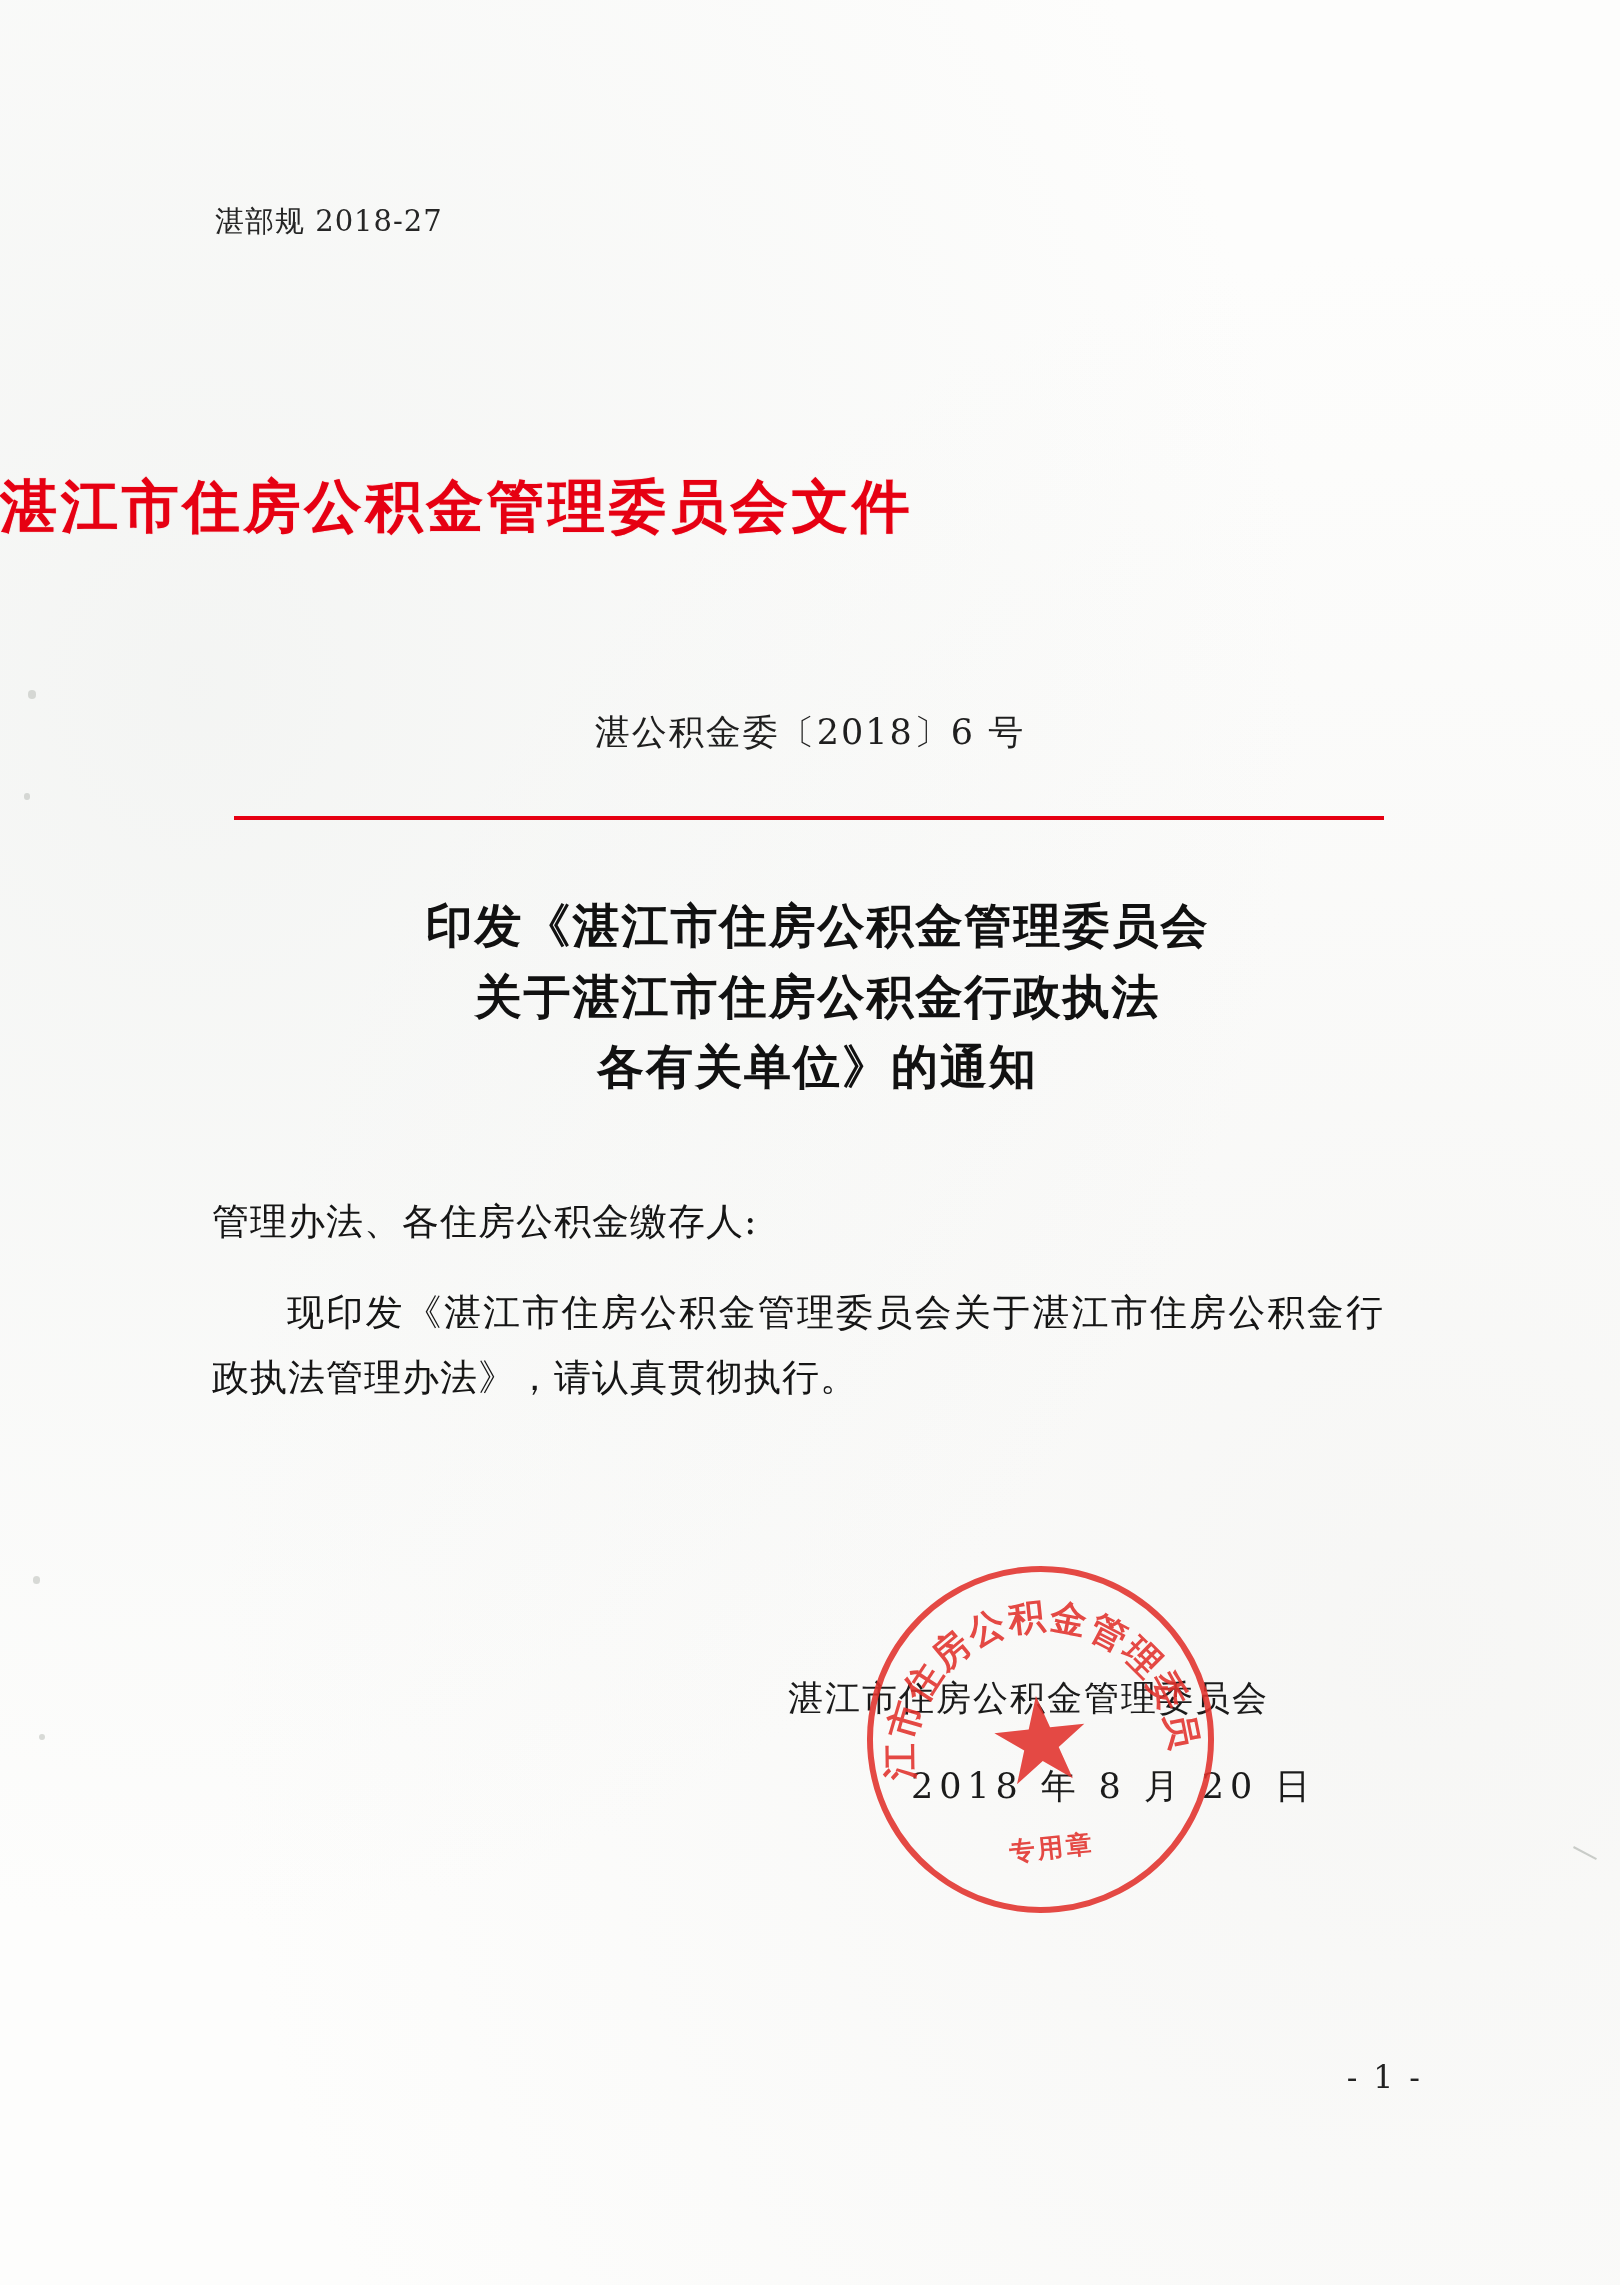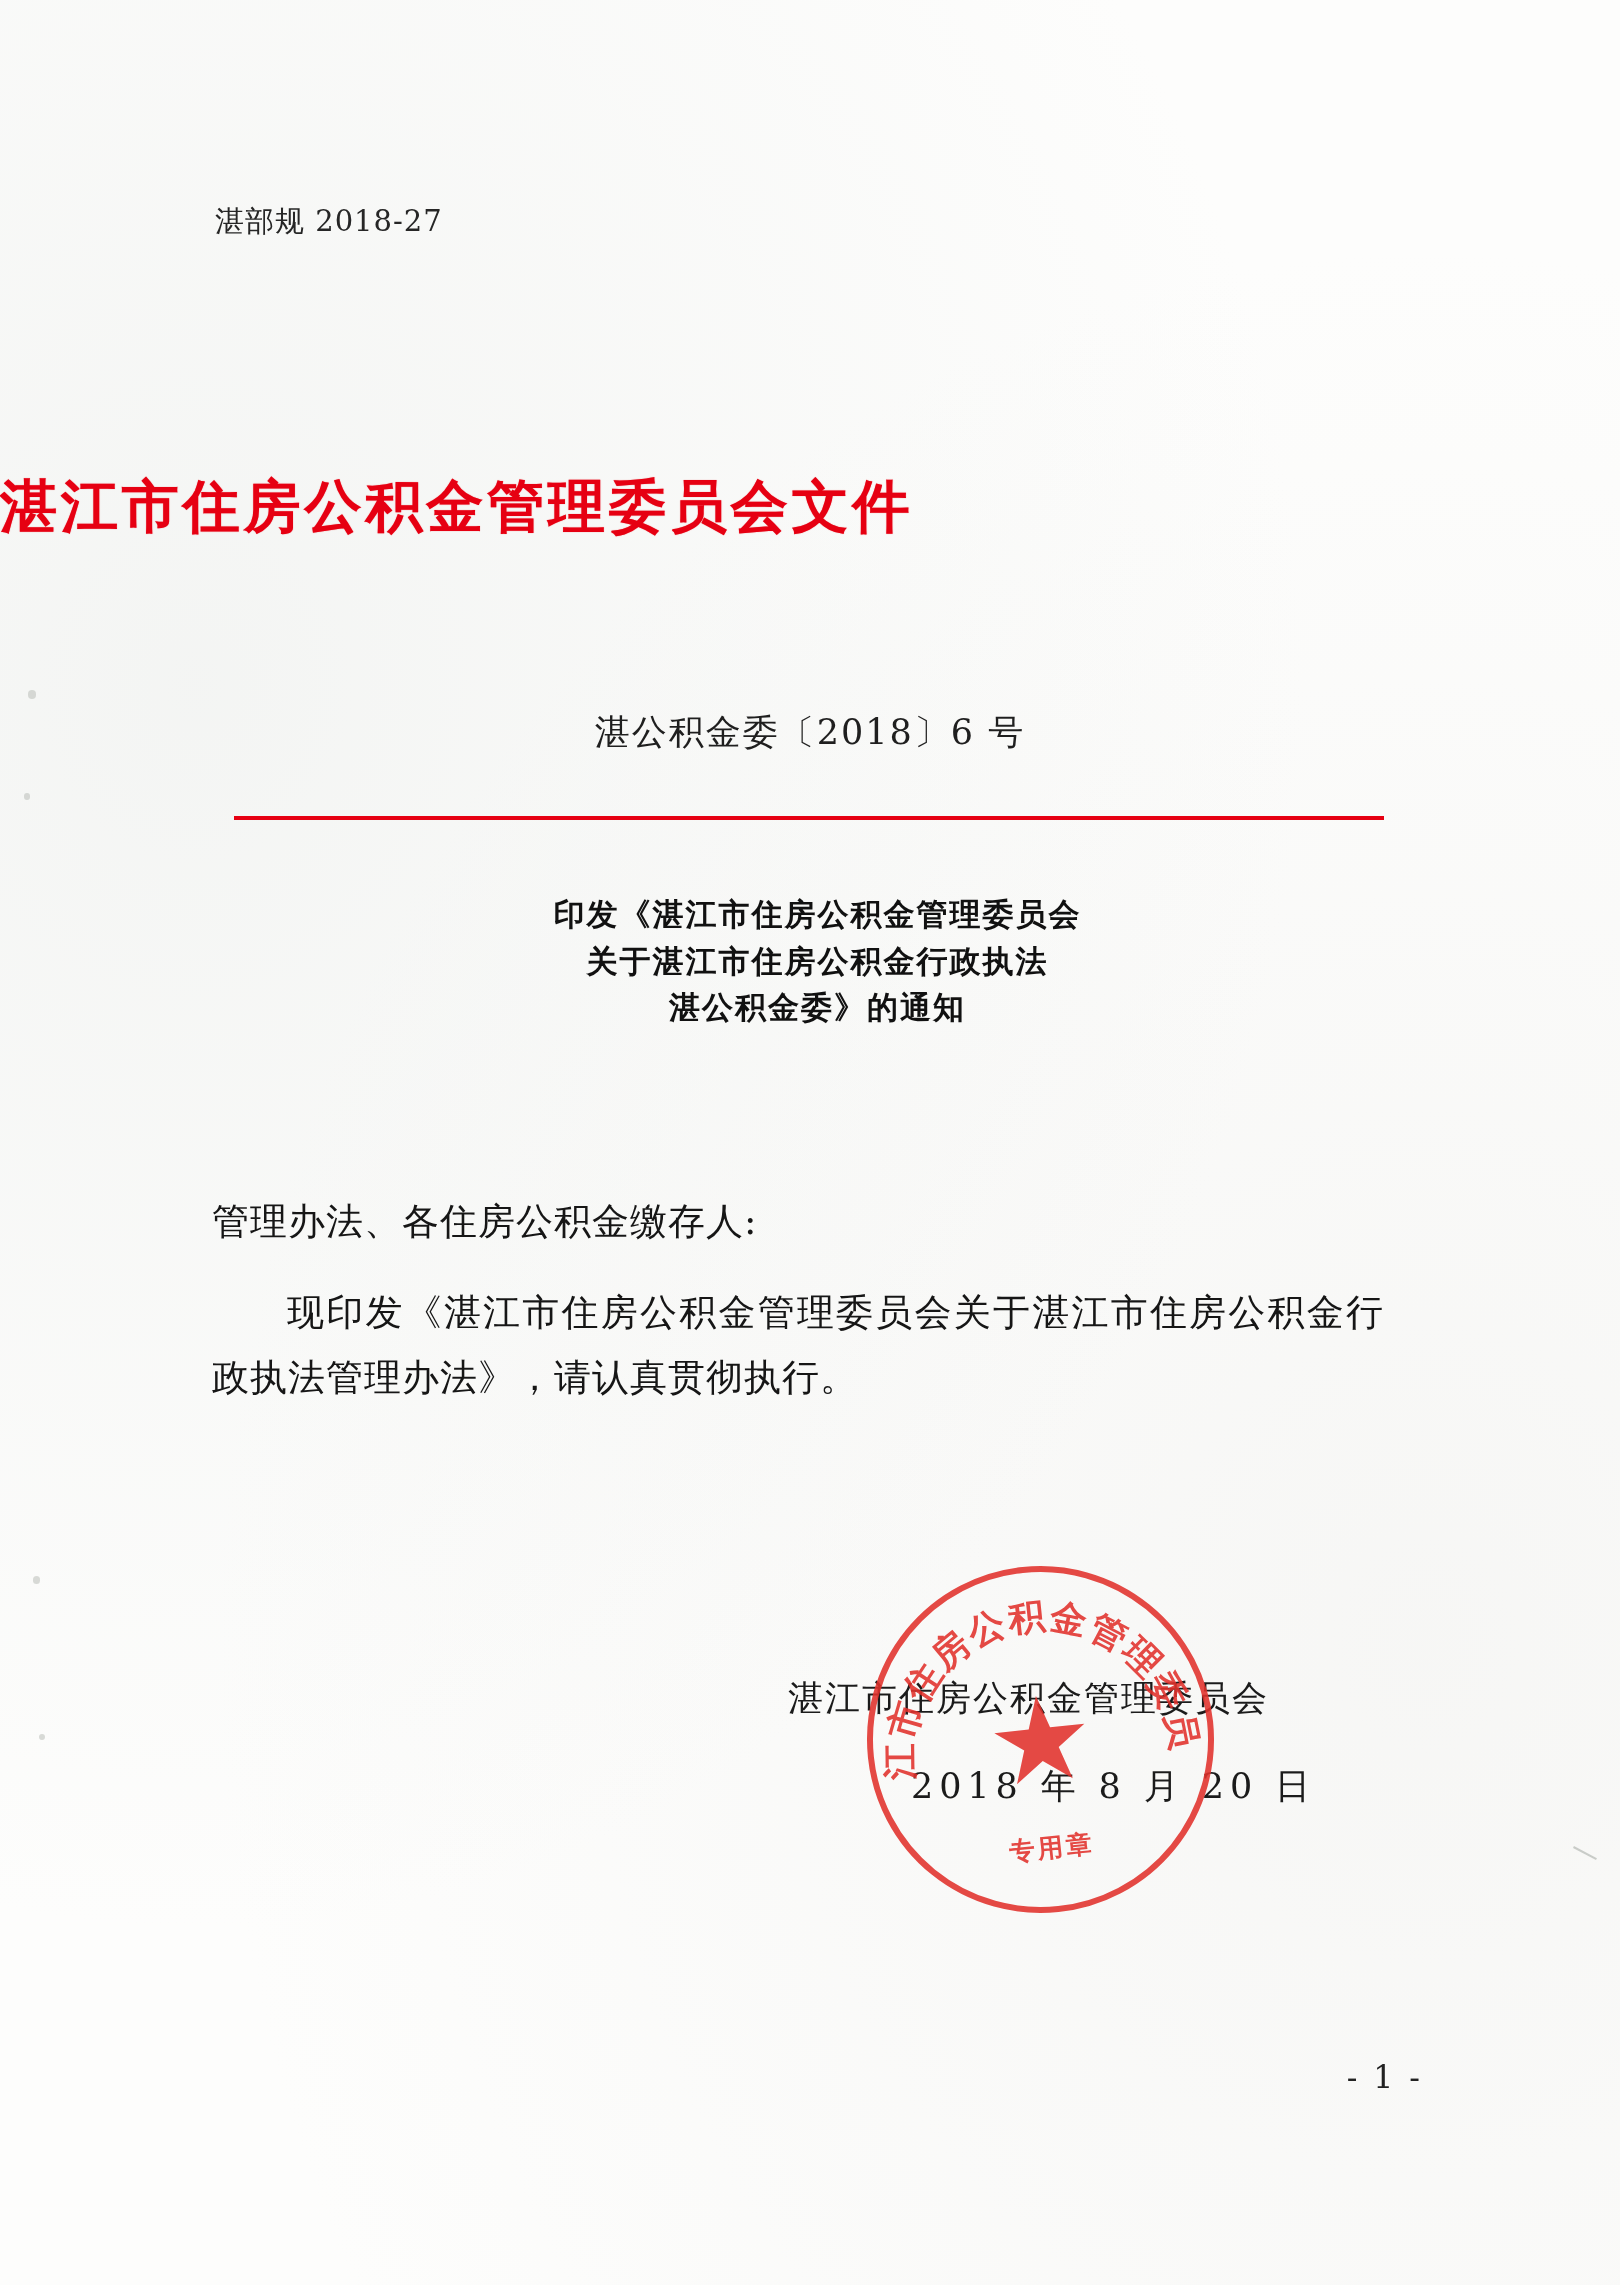--- a/index.html
+++ b/index.html
@@ -79,21 +79,21 @@
     height: 3.9px;
     background: #e60012;
   }
 
   .title {
     position: absolute;
     left: 0;
     right: 0;
     top: 891px;
     text-align: center;
-    font-size: 31px;
+    font-size: 47px;
     font-weight: 700;
     line-height: 1.5;
     letter-spacing: 2px;
     color: #111;
     font-family: "DejaVu Serif", "Liberation Serif", serif;
     padding-left: 15px;
   }
   .title div { white-space: nowrap; }
 
   .salutation {
@@ -224,21 +224,21 @@
 
   <div class="masthead">湛江市住房公积金管理委员会文件</div>
 
   <div class="issue-no">湛公积金委〔2018〕6 号</div>
 
   <div class="red-rule"></div>
 
   <div class="title">
     <div>印发《湛江市住房公积金管理委员会</div>
     <div>关于湛江市住房公积金行政执法</div>
-    <div>湛公积金委》的通知</div>
+    <div>各有关单位》的通知</div>
   </div>
 
   <div class="salutation">管理办法、各住房公积金缴存人:</div>
 
   <div class="body-para">现印发《湛江市住房公积金管理委员会关于湛江市住房公积金行政执法管理办法》，请认真贯彻执行。</div>
 
   <div class="signature">湛江市住房公积金管理委员会</div>
 
   <div class="sign-date">2018 年 8 月 20 日</div>
 

